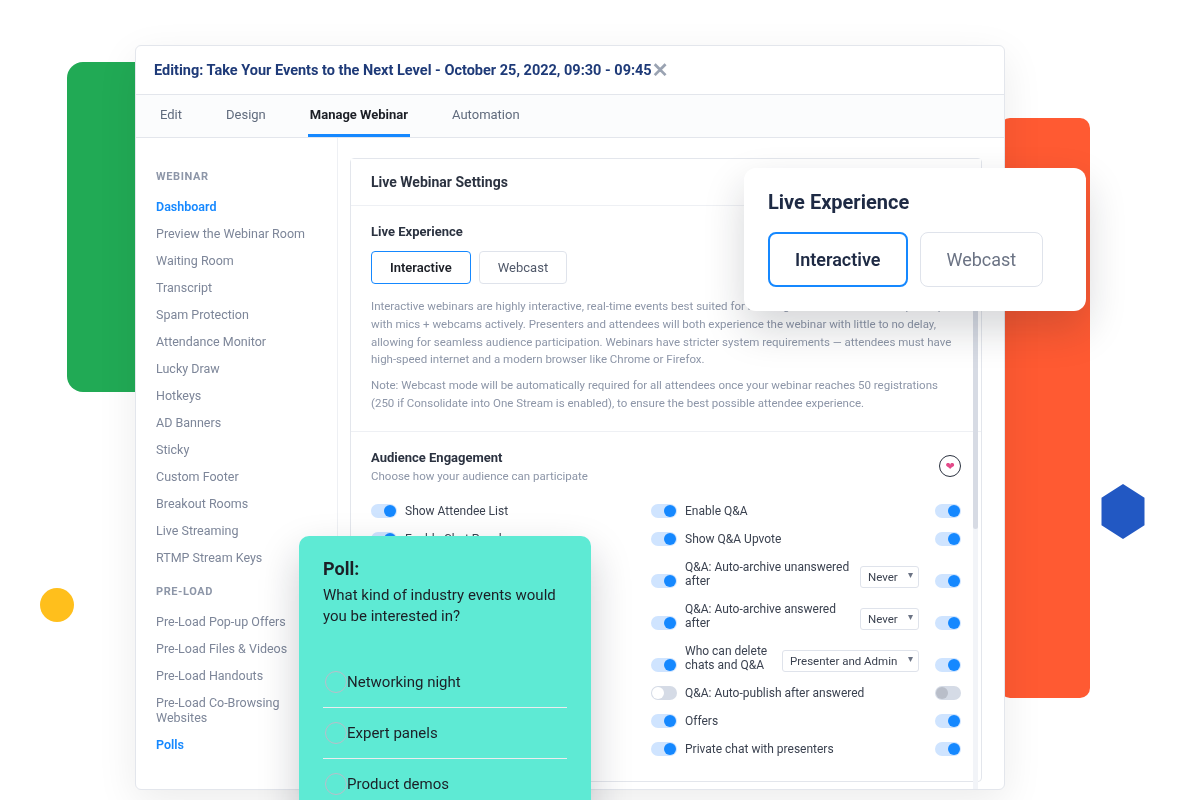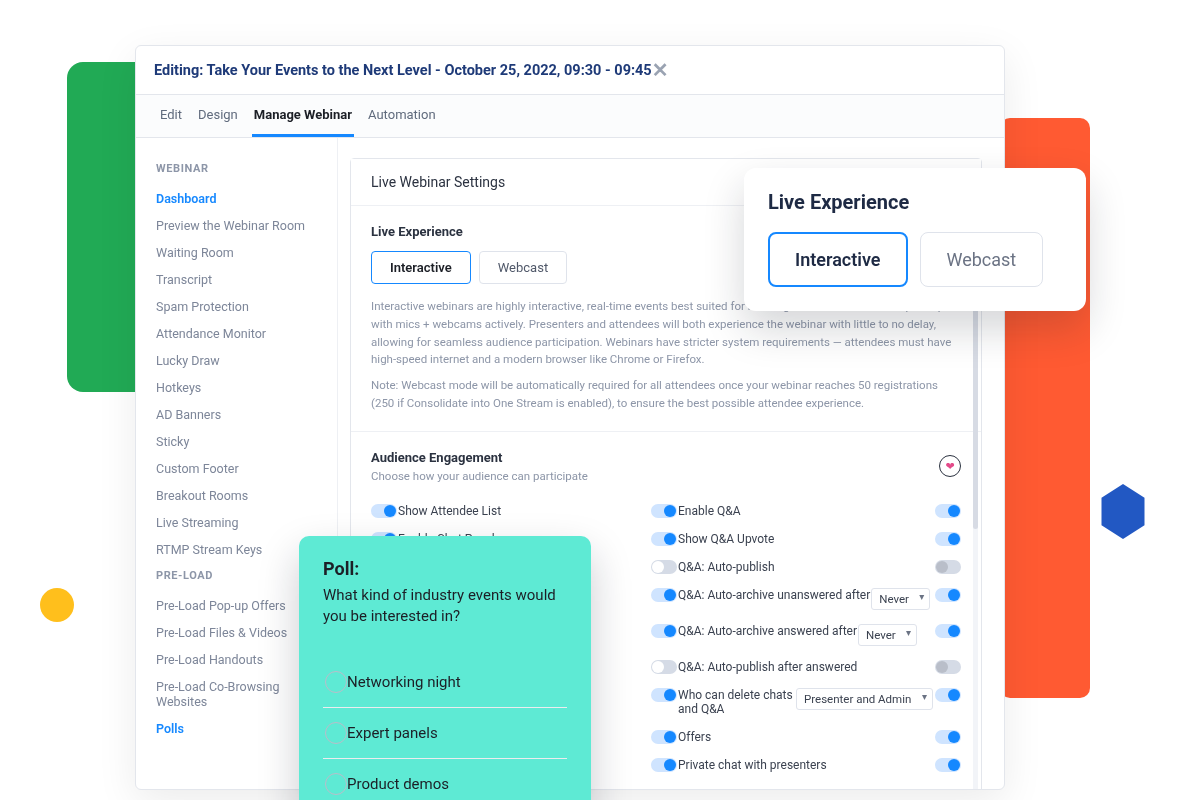--- a/index.html
+++ b/index.html
@@ -11,53 +11,53 @@
 .shape-orange{right:110px;top:118px;width:90px;height:580px;background:#ff5a32;border-radius:10px}
 .shape-yellow{left:40px;top:588px;width:34px;height:34px;background:#ffbf1c;border-radius:50%}
 .shape-blue{right:52px;top:484px;width:50px;height:55px;background:#2258c3;clip-path:polygon(50% 0,93% 25%,93% 75%,50% 100%,7% 75%,7% 25%);}
 
 
 .modal{position:absolute;left:135px;top:45px;width:870px;height:745px;background:#fff;border:1px solid #e3e6ec;border-radius:6px;box-shadow:0 12px 40px rgba(0,0,0,.08);overflow:hidden}
 .modal-header{display:flex;align-items:center;padding:12px 18px;border-bottom:1px solid #e3e6ec}
 .modal-title{color:#1e3a78;font-weight:700;font-size:14.5px}
 .close-x{color:#9aa3b2;font-size:20px;font-weight:700;cursor:pointer}
 
-.tabs{display:flex;gap:12px;padding:12px 22px 0;background:#fbfcfd;border-bottom:1px solid #e3e6ec}
+.tabs{display:flex;gap:40px;padding:12px 22px 0;background:#fbfcfd;border-bottom:1px solid #e3e6ec}
 .tab{font-size:13px;color:#606b7d;padding:0 2px 12px;cursor:pointer}
 .tab.active{color:#1c1f26;font-weight:700;border-bottom:3px solid #1588ff}
 
 .body{display:flex;height:calc(100% - 88px)}
 
 
 .sidebar{width:202px;padding:18px 20px;border-right:1px solid #eef0f4;overflow:hidden}
-.sb-group-title{font-size:11px;letter-spacing:.6px;color:#8d96a8;font-weight:700;margin:6px 0 10px}
+.sb-group-title{font-size:11px;letter-spacing:.6px;color:#8d96a8;font-weight:700;margin:14px 0 10px}
 .sb-item{font-size:12.5px;color:#7d8699;padding:6px 0;cursor:pointer}
 .sb-item.active{color:#1588ff;font-weight:600}
 
 
 .panel{flex:1;padding:20px 22px 0 0;overflow:hidden}
 .card{border:1px solid #e3e6ec;border-radius:4px;margin-left:12px}
-.card-header{font-size:14px;font-weight:400;color:#2b3240;padding:15px 20px;border-bottom:1px solid #eef0f4;background:#fff}
+.card-header{font-size:14px;font-weight:700;color:#2b3240;padding:15px 20px;border-bottom:1px solid #eef0f4;background:#fff}
 .card-body{padding:18px 20px}
 .sec-title{font-weight:700;font-size:13px;color:#2b3240;margin-bottom:12px}
 .seg{display:inline-block;border:1px solid #dfe3eb;border-radius:4px;padding:8px 18px;font-size:13px;color:#51596a;margin-right:8px;cursor:pointer}
 .seg.active{border-color:#1588ff;color:#1c1f26;font-weight:600}
 
 .desc{font-size:11.5px;color:#8d96a8;line-height:1.55;margin-top:14px}
 .desc+.desc{margin-top:8px}
 
 .sec-break{height:1px;background:#eef0f4;margin:18px -20px}
 
 .row2{display:flex}
 .col2{flex:1}
 .eng-head{display:flex;align-items:center;justify-content:space-between}
 .eng-sub{font-size:11.5px;color:#8d96a8;margin-top:4px}
 .heart{width:22px;height:22px;border:1.5px solid #2b3240;border-radius:50%;display:flex;align-items:center;justify-content:center;font-size:11px;color:#e34b8a}
 
-.switch-row{display:flex;align-items:flex-start;gap:1px;font-size:12px;color:#3b4250;padding:7px 0}
+.switch-row{display:flex;align-items:flex-end;gap:8px;font-size:12px;color:#3b4250;padding:7px 0}
 .sw{width:26px;height:14px;border-radius:999px;background:#d5dbe6;position:relative;flex-shrink:0;cursor:pointer}
 .sw .dot{position:absolute;top:1px;width:12px;height:12px;border-radius:50%;background:#fff;left:1px;transition:none}
 .sw.on{background:#cfe4ff}
 .sw.on .dot{left:13px;background:#1588ff}
 .select{font-size:11.5px;border:1px solid #dfe3eb;border-radius:3px;padding:3px 20px 3px 7px;color:#3b4250;background:#fff;appearance:none;position:relative}
 .sel-wrap{position:relative;display:inline-block}
 .sel-wrap::after{content:"▾";position:absolute;right:6px;top:3px;font-size:10px;color:#6b7384;pointer-events:none}
 
 
 .poll{position:absolute;left:299px;top:536px;width:292px;background:#5eead4;border-radius:10px;box-shadow:0 18px 40px rgba(20,25,40,.22);padding:22px 24px 6px}
@@ -179,70 +179,60 @@
                   <div class="sw on">
                     <div class="dot"></div>
                   </div>
                   <span>Show Q&amp;A Upvote</span>
                   <span style="flex: 1 1 0%;"></span>
                   <div class="sw on">
                     <div class="dot"></div>
                   </div>
                 </div>
                 <div class="switch-row">
+                  <div class="sw on">
+                    <div class="dot"></div>
+                  </div>
+                  <span>Q&amp;A: Auto-archive unanswered after</span>
+                  <span class="sel-wrap"><select class="select"><option>Never</option></select></span>
+                  <span style="flex: 1 1 0%;"></span>
+                  <div class="sw on">
+                    <div class="dot"></div>
+                  </div>
+                </div>
+                <div class="switch-row">
+                  <div class="sw on">
+                    <div class="dot"></div>
+                  </div>
+                  <span>Q&amp;A: Auto-archive answered after</span>
+                  <span class="sel-wrap"><select class="select"><option>Never</option></select></span>
+                  <span style="flex: 1 1 0%;"></span>
+                  <div class="sw on">
+                    <div class="dot"></div>
+                  </div>
+                </div>
+                <div class="switch-row">
+                  <div class="sw on">
+                    <div class="dot"></div>
+                  </div>
+                  <span>Who can delete chats and Q&amp;A</span>
+                  <span class="sel-wrap"><select class="select"><option>Presenter and Admin</option></select></span>
+                  <span style="flex: 1 1 0%;"></span>
+                  <div class="sw on">
+                    <div class="dot"></div>
+                  </div>
+                </div>
+                <div class="switch-row">
                   <div class="sw">
                     <div class="dot"></div>
                   </div>
-                  <span>Q&amp;A: Auto-publish</span>
+                  <span>Q&amp;A: Auto-publish after answered</span>
                   <span style="flex: 1 1 0%;"></span>
                   <div class="sw" style="background: rgb(213, 219, 230);">
                     <div class="dot" style="background: rgb(185, 190, 201);"></div>
-                  </div>
-                </div>
-                <div class="switch-row">
-                  <div class="sw on">
-                    <div class="dot"></div>
-                  </div>
-                  <span>Q&amp;A: Auto-archive unanswered after</span>
-                  <span class="sel-wrap"><select class="select"><option>Never</option></select></span>
-                  <span style="flex: 1 1 0%;"></span>
-                  <div class="sw on">
-                    <div class="dot"></div>
-                  </div>
-                </div>
-                <div class="switch-row">
-                  <div class="sw on">
-                    <div class="dot"></div>
-                  </div>
-                  <span>Q&amp;A: Auto-archive answered after</span>
-                  <span class="sel-wrap"><select class="select"><option>Never</option></select></span>
-                  <span style="flex: 1 1 0%;"></span>
-                  <div class="sw on">
-                    <div class="dot"></div>
-                  </div>
-                </div>
-                <div class="switch-row">
-                  <div class="sw">
-                    <div class="dot"></div>
-                  </div>
-                  <span>Q&amp;A: Auto-publish after answered</span>
-                  <span style="flex: 1 1 0%;"></span>
-                  <div class="sw" style="background: rgb(213, 219, 230);">
-                    <div class="dot" style="background: rgb(185, 190, 201);"></div>
-                  </div>
-                </div>
-                <div class="switch-row">
-                  <div class="sw on">
-                    <div class="dot"></div>
-                  </div>
-                  <span>Who can delete chats and Q&amp;A</span>
-                  <span class="sel-wrap"><select class="select"><option>Presenter and Admin</option></select></span>
-                  <span style="flex: 1 1 0%;"></span>
-                  <div class="sw on">
-                    <div class="dot"></div>
                   </div>
                 </div>
                 <div class="switch-row">
                   <div class="sw on">
                     <div class="dot"></div>
                   </div>
                   <span>Offers</span>
                   <span style="flex: 1 1 0%;"></span>
                   <div class="sw on">
                     <div class="dot"></div>

